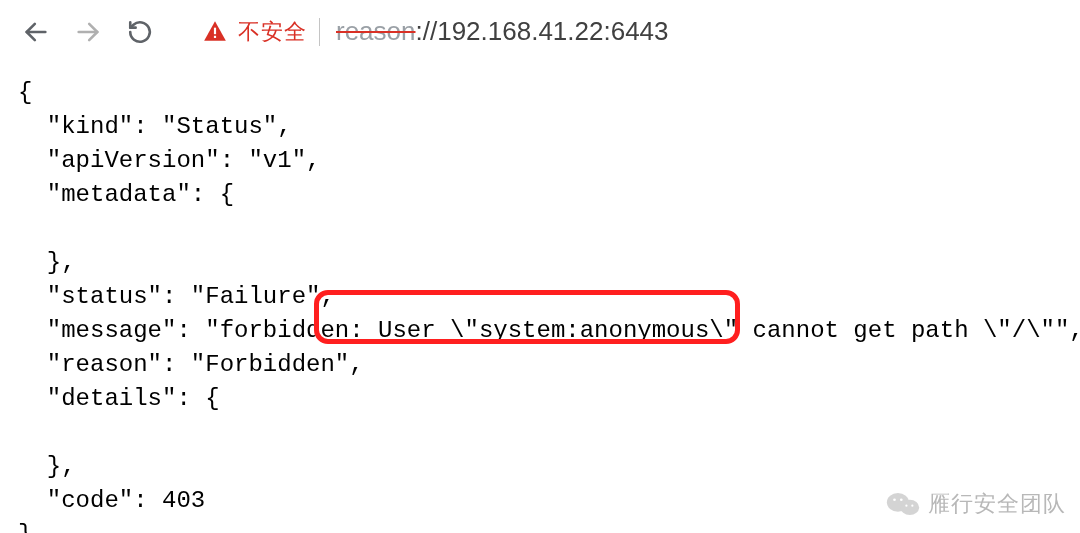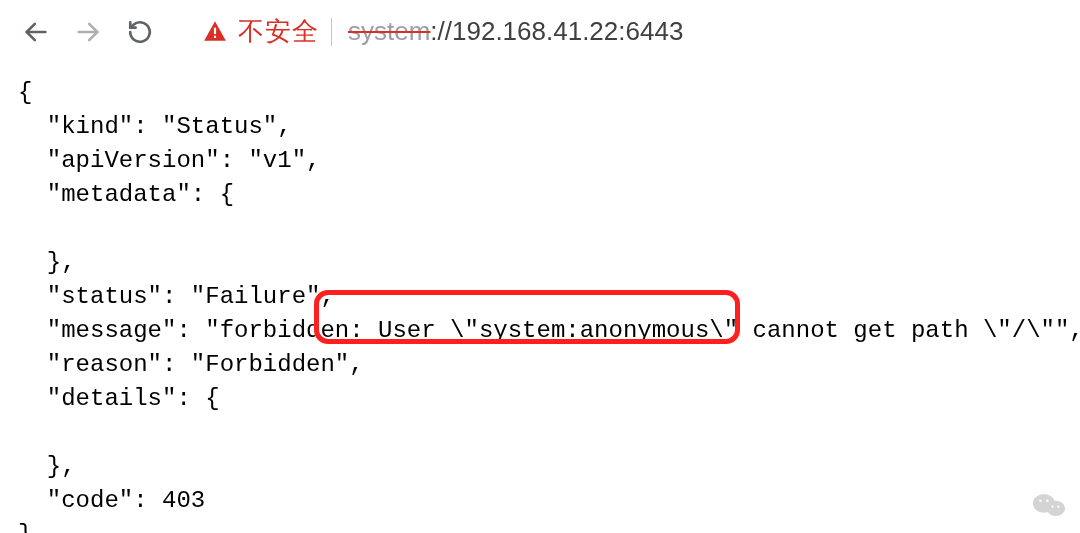--- a/index.html
+++ b/index.html
@@ -46,21 +46,21 @@
   .warn-icon {
     width: 26px;
     height: 26px;
     display: flex;
     align-items: center;
     justify-content: center;
     color: #d93025;
   }
   .not-secure {
     color: #d93025;
-    font-size: 26px;
+    font-size: 22px;
     letter-spacing: 1px;
     white-space: nowrap;
   }
   .divider {
     width: 1px;
     height: 28px;
     background: #c4c4c4;
     margin: 0 6px 0 2px;
   }
   .url {
@@ -133,30 +133,31 @@
   <div class="addr-bar">
     <span class="warn-icon">
       <svg width="26" height="26" viewBox="0 0 24 24" fill="#d93025">
         <path d="M12 2 L22 20 L2 20 Z"></path>
         <rect x="11" y="8" width="2" height="6" fill="#fff"></rect>
         <rect x="11" y="15.5" width="2" height="2" fill="#fff"></rect>
       </svg>
     </span>
     <span class="not-secure">不安全</span>
     <span class="divider"></span>
-    <span class="url"><span class="strikethrough">system</span><span class="rest">://192.168.41.22:6443</span></span>
+    <span class="url"><span class="strikethrough">reason</span><span class="rest">://192.168.41.22:6443</span></span>
   </div>
 </div>
 
 <div class="content" id="content"><span class="line">{</span><span class="line">  "kind": "Status",</span><span class="line">  "apiVersion": "v1",</span><span class="line">  "metadata": {</span><span class="line">    </span><span class="line">  },</span><span class="line">  "status": "Failure",</span><span class="line">  "message": "forbidden: User \"system:anonymous\" cannot get path \"/\"",</span><span class="line">  "reason": "Forbidden",</span><span class="line">  "details": {</span><span class="line">    </span><span class="line">  },</span><span class="line">  "code": 403</span><span class="line">}</span></div>
 
 <div class="highlight-box" id="hl" style="top: 290px; left: 314px; width: 426px; height: 54px;"></div>
 
 <div class="watermark">
   <svg width="34" height="28" viewBox="0 0 40 32" fill="#b8b8b8">
     <ellipse cx="14" cy="14" rx="13" ry="11"></ellipse>
     <ellipse cx="28" cy="20" rx="11" ry="9"></ellipse>
     <circle cx="10" cy="11" r="1.6" fill="#fff"></circle>
     <circle cx="18" cy="11" r="1.6" fill="#fff"></circle>
     <circle cx="24" cy="18" r="1.3" fill="#fff"></circle>
     <circle cx="31" cy="18" r="1.3" fill="#fff"></circle>
   </svg>
+  <span>雁行安全团队</span>
 </div>
 
 </body></html>

